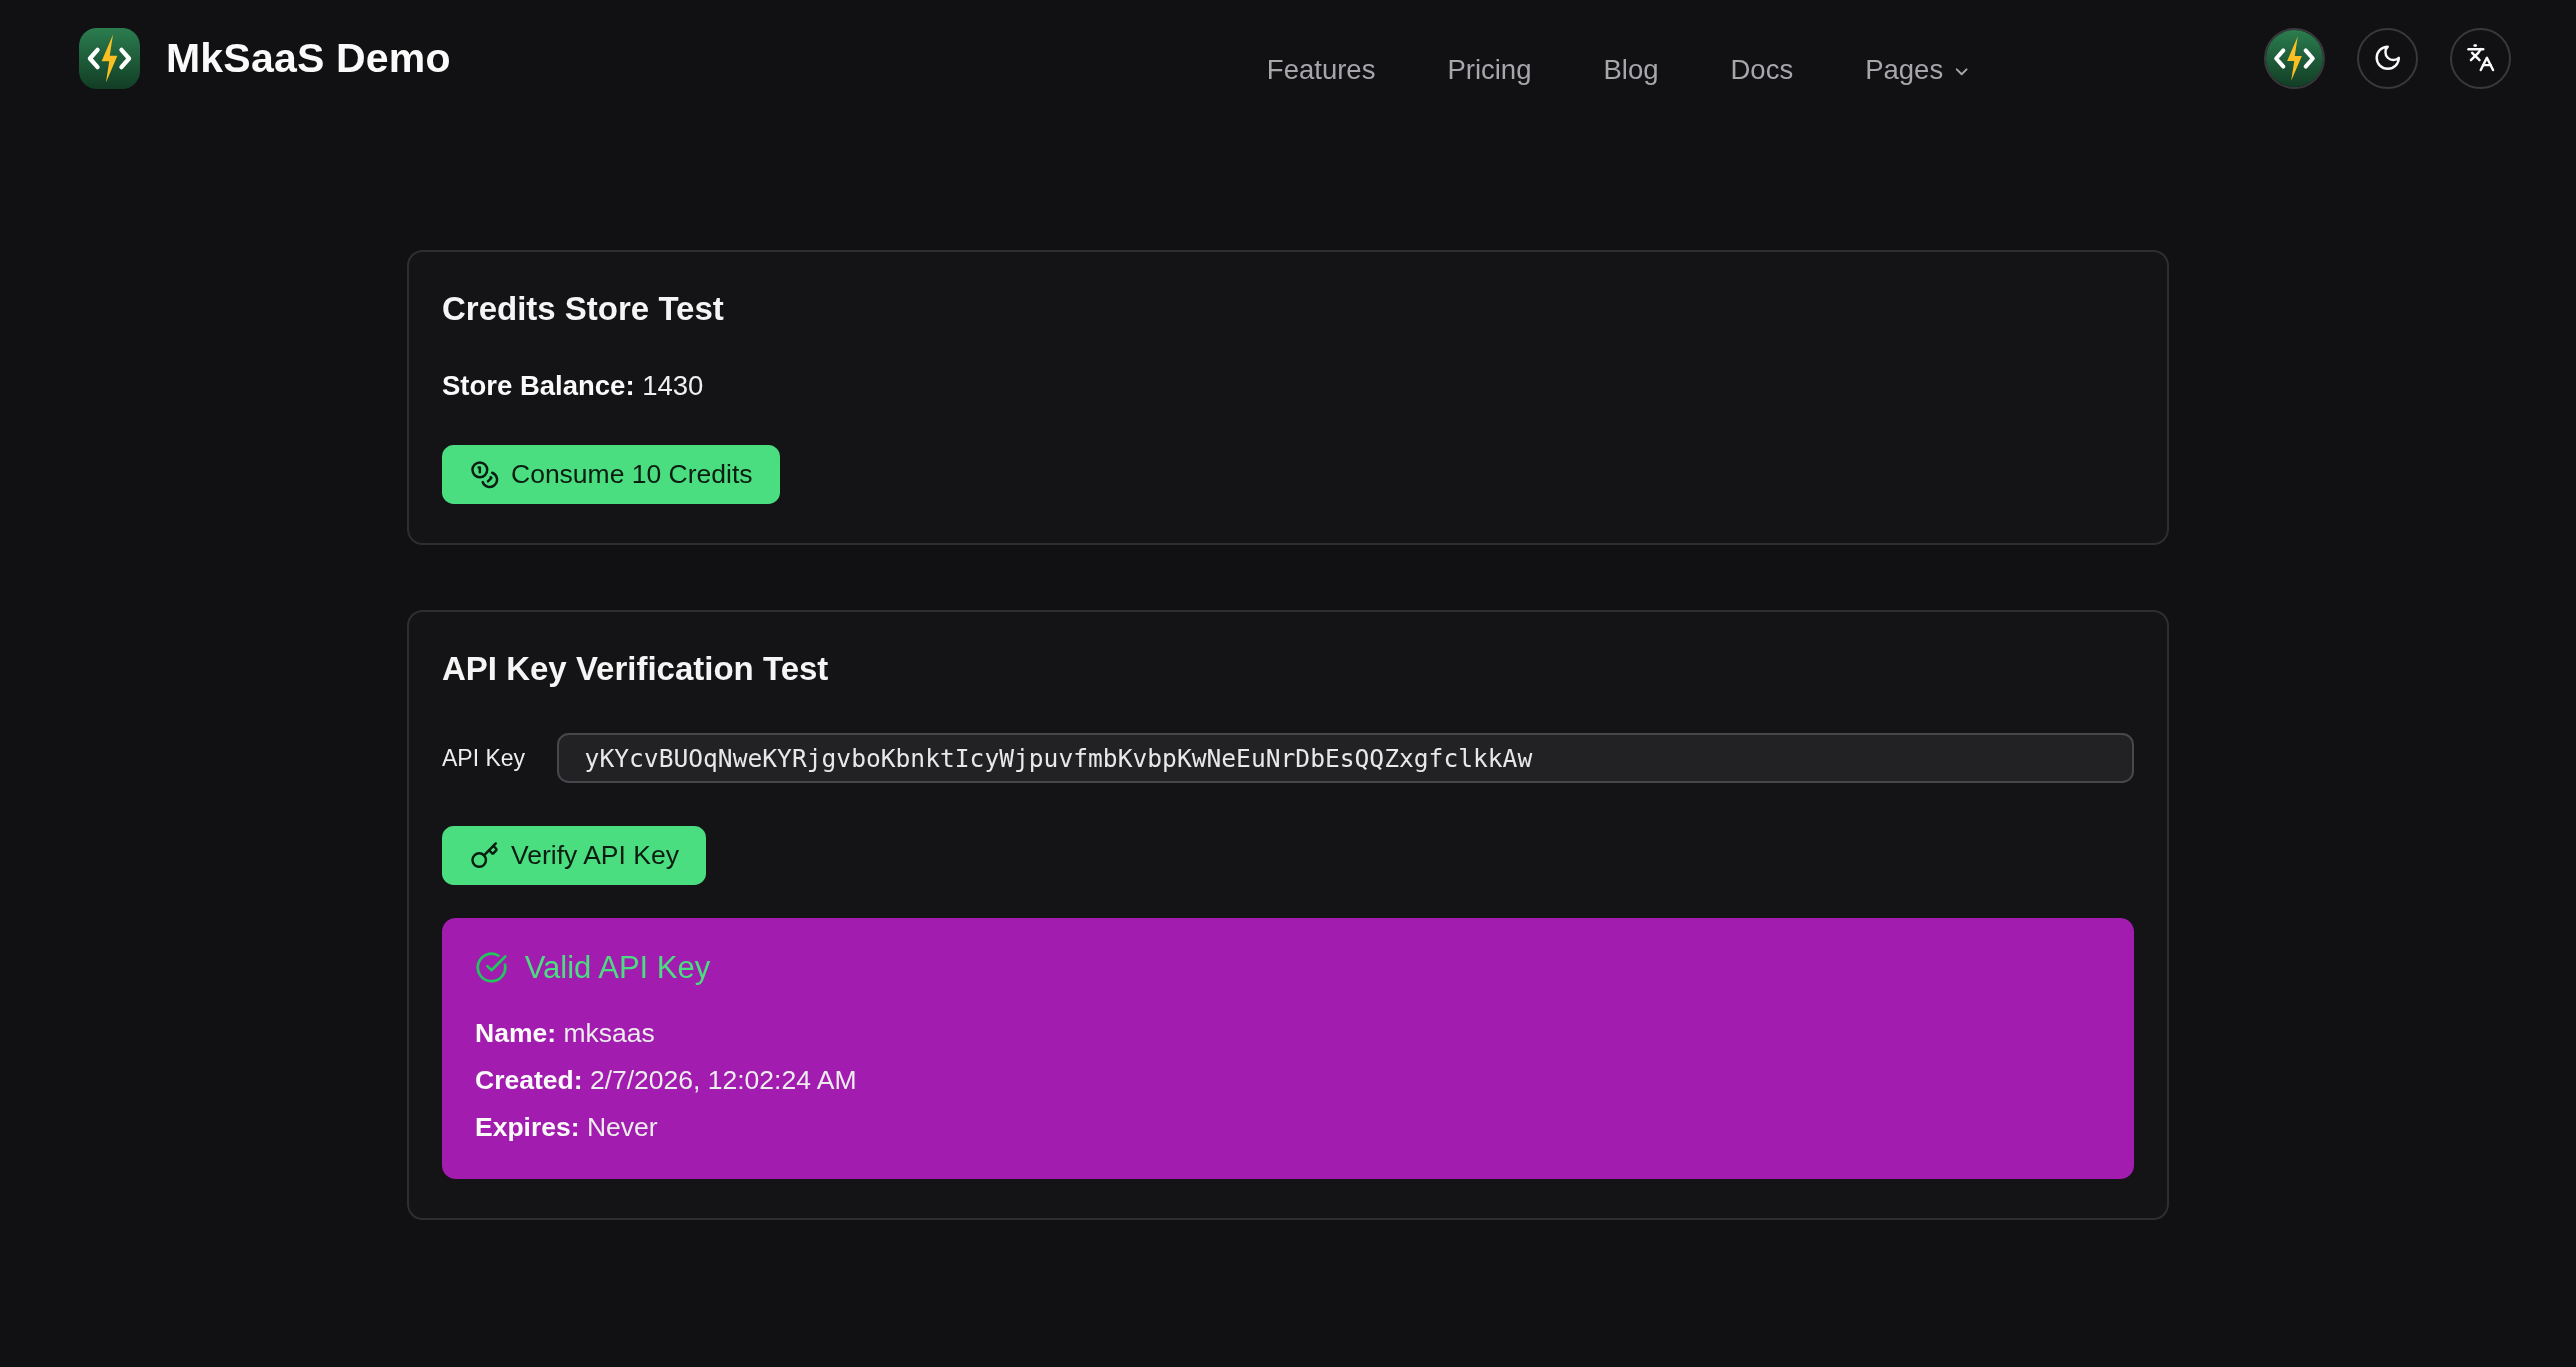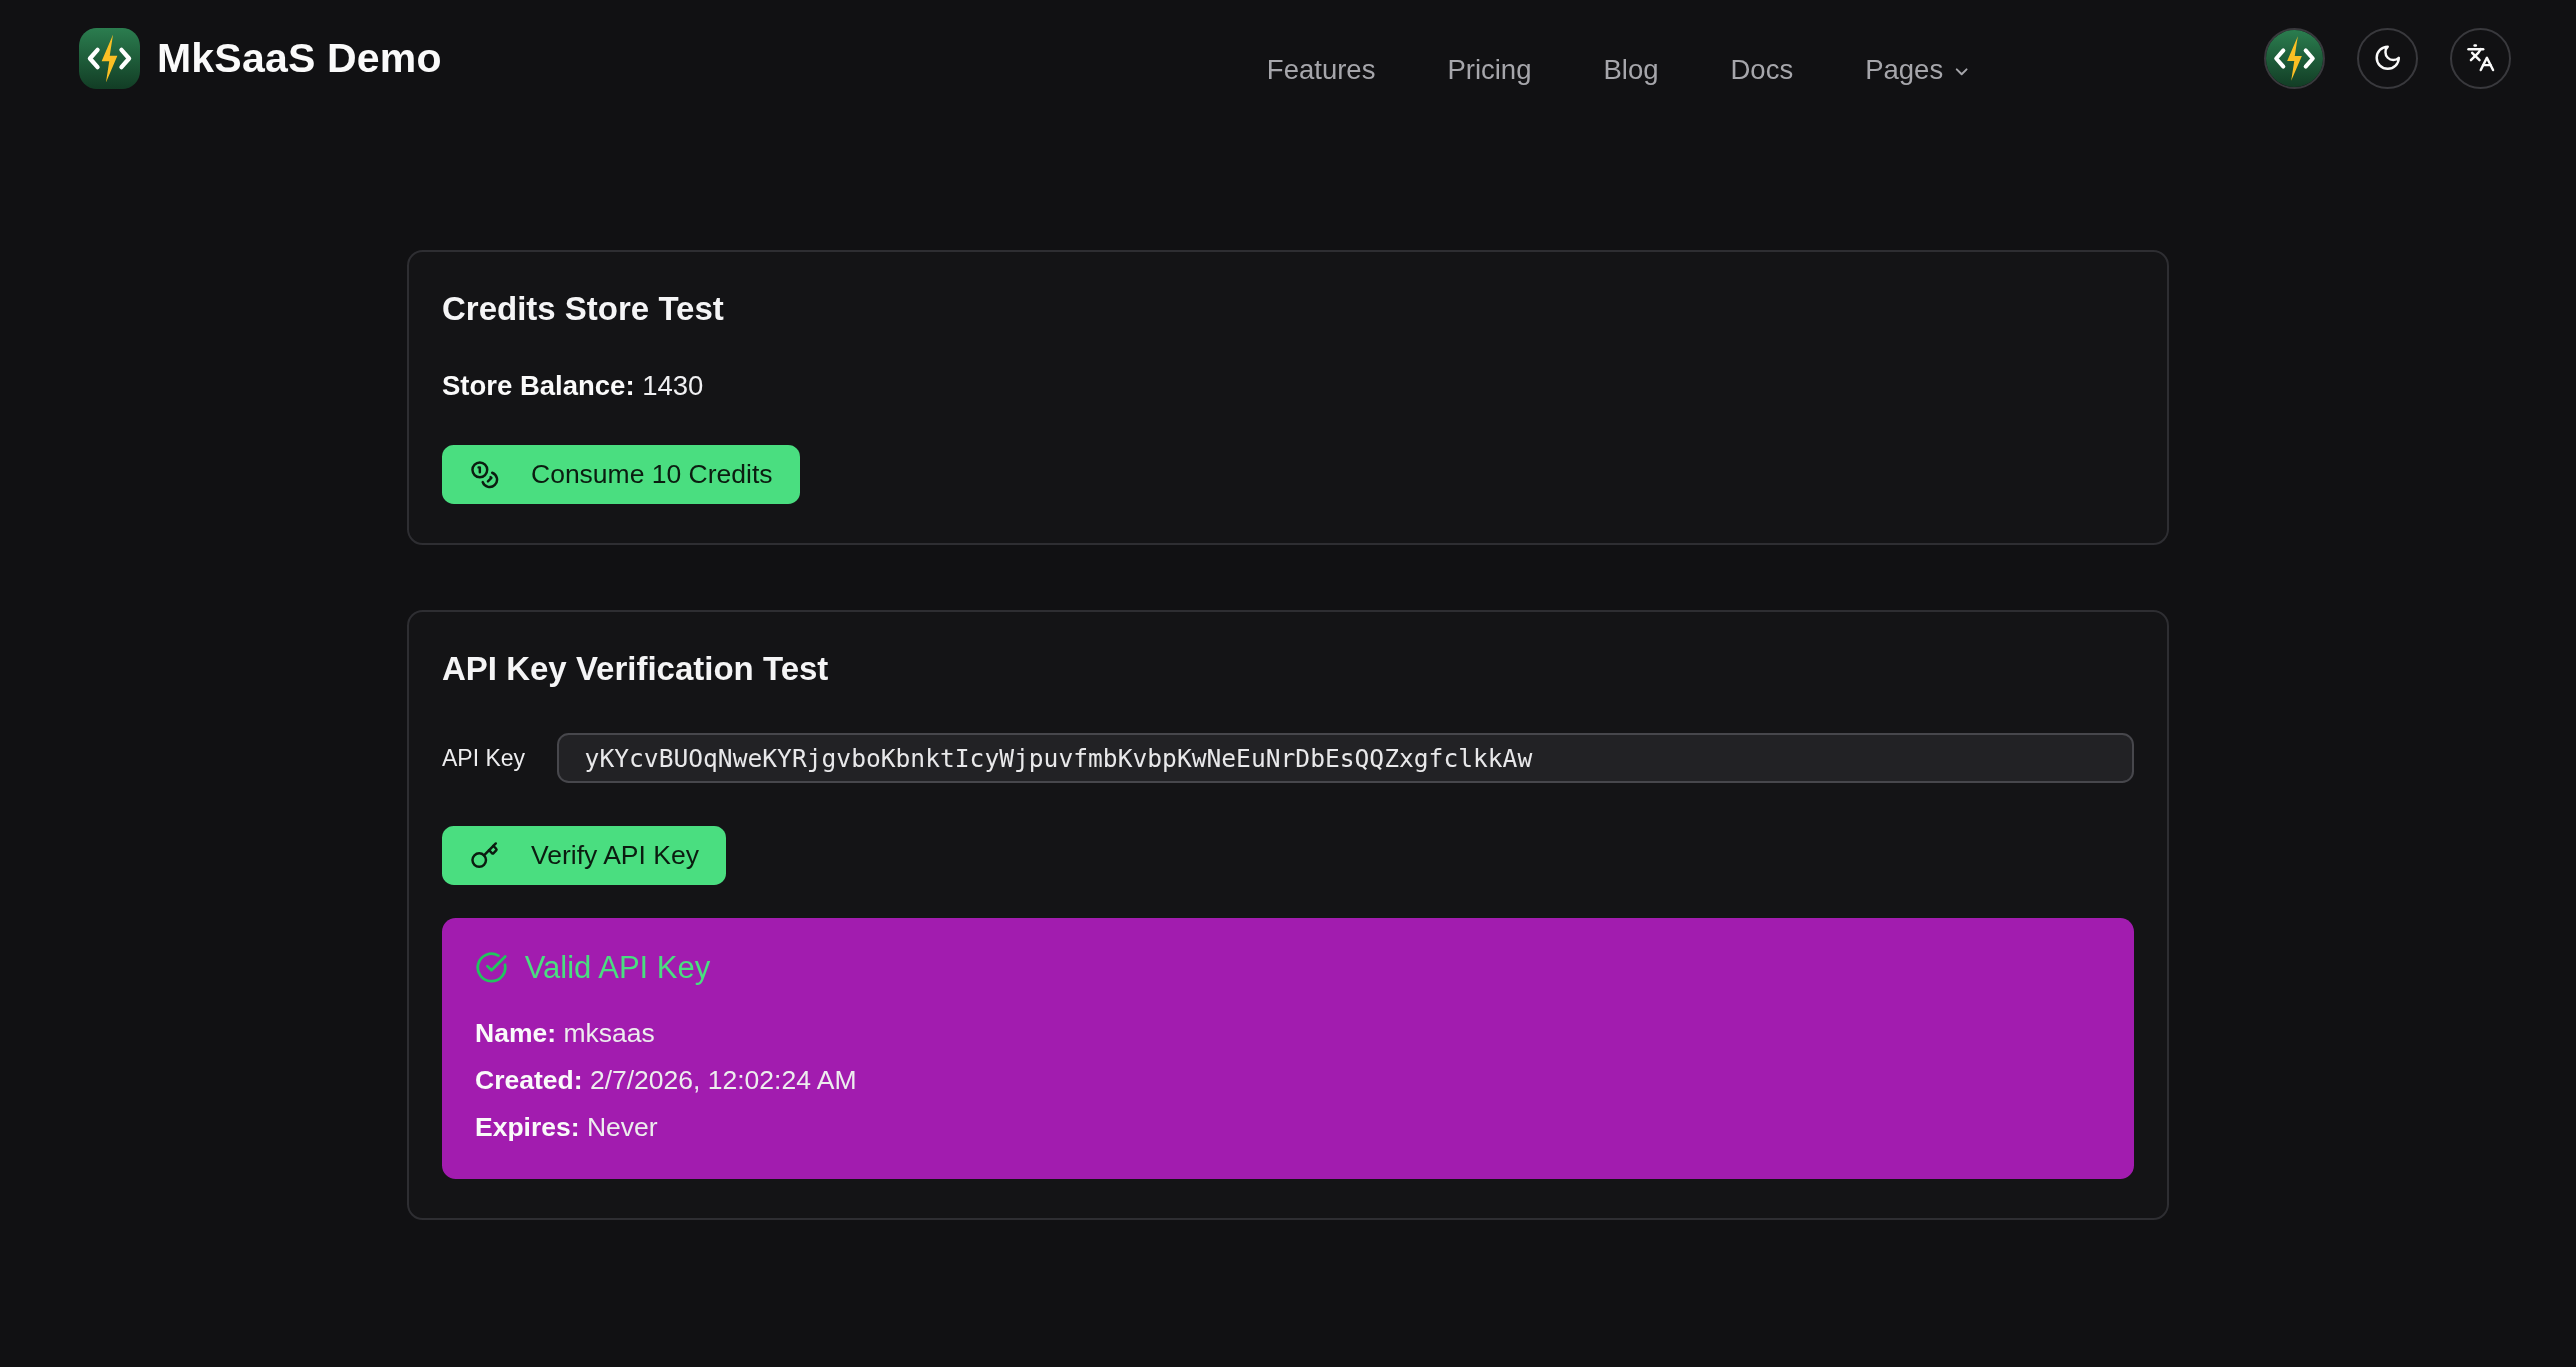--- a/index.html
+++ b/index.html
@@ -10,21 +10,21 @@
     color: #f5f5f6;
     overflow: hidden;
   }
   
   .header {
     height: 116px;
     display: flex; align-items: center;
     padding: 0 65px 0 61px;
     position: relative;
   }
-  .brand { display: flex; align-items: center; gap: 17px; cursor: pointer; padding-left: 18px; }
+  .brand { display: flex; align-items: center; gap: 26px; cursor: pointer; padding-left: 18px; }
   .brand-logo {
     width: 61px; height: 61px; border-radius: 17.7px;
     display: block;
   }
   .brand-name { font-size: 41px; font-weight: 700; letter-spacing: 0.2px; color: #fafafa; }
   .nav {
     position: absolute; left: 50%; top: 12px; height: 116px;
     transform: translateX(-3%);
     display: flex; align-items: center; gap: 72px;
   }
@@ -52,21 +52,21 @@
     border: 2px solid #2e2e32; border-radius: 15.7px;
     background: #141416;
     padding: 37px 33px 39px;
   }
   .card + .card { margin-top: 65px; }
   .card-title { font-size: 33px; font-weight: 700; color: #f5f5f6; line-height: 39px; }
   .balance-line { margin-top: 41px; font-size: 27.5px; line-height: 33px; color: #f0f0f2; }
   .balance-line b { font-weight: 700; color: #fafafa; }
   .btn {
     margin-top: 43px;
-    display: inline-flex; align-items: center; gap: 32px;
+    display: inline-flex; align-items: center; gap: 12px;
     height: 59px; padding: 0 27.5px;
     background: #4ade80; color: #0b1c10;
     border: none; border-radius: 11.8px;
     font-family: "Liberation Sans", sans-serif;
     font-size: 26.5px; font-weight: 500; cursor: pointer;
   }
   .btn svg { flex: 0 0 auto; }
 
   .field-row { margin-top: 45px; display: flex; align-items: center; gap: 32px; }
   .field-label { font-size: 23px; color: #ededef; white-space: nowrap; }

